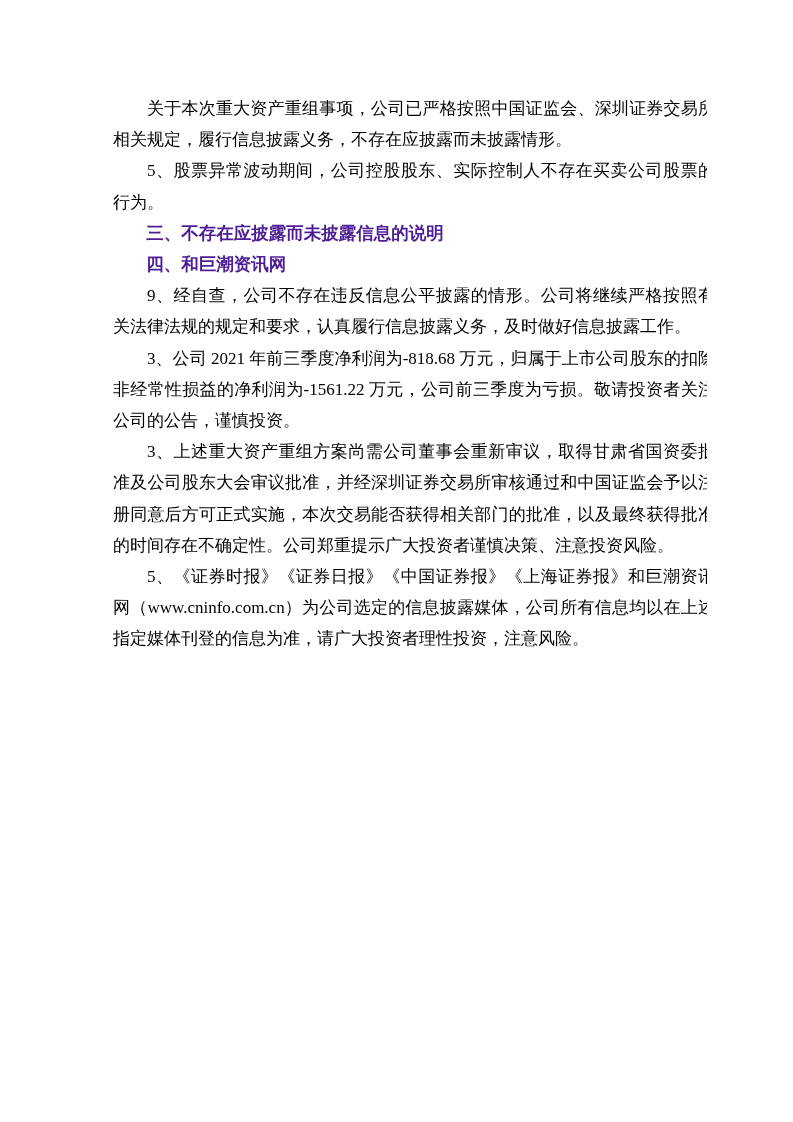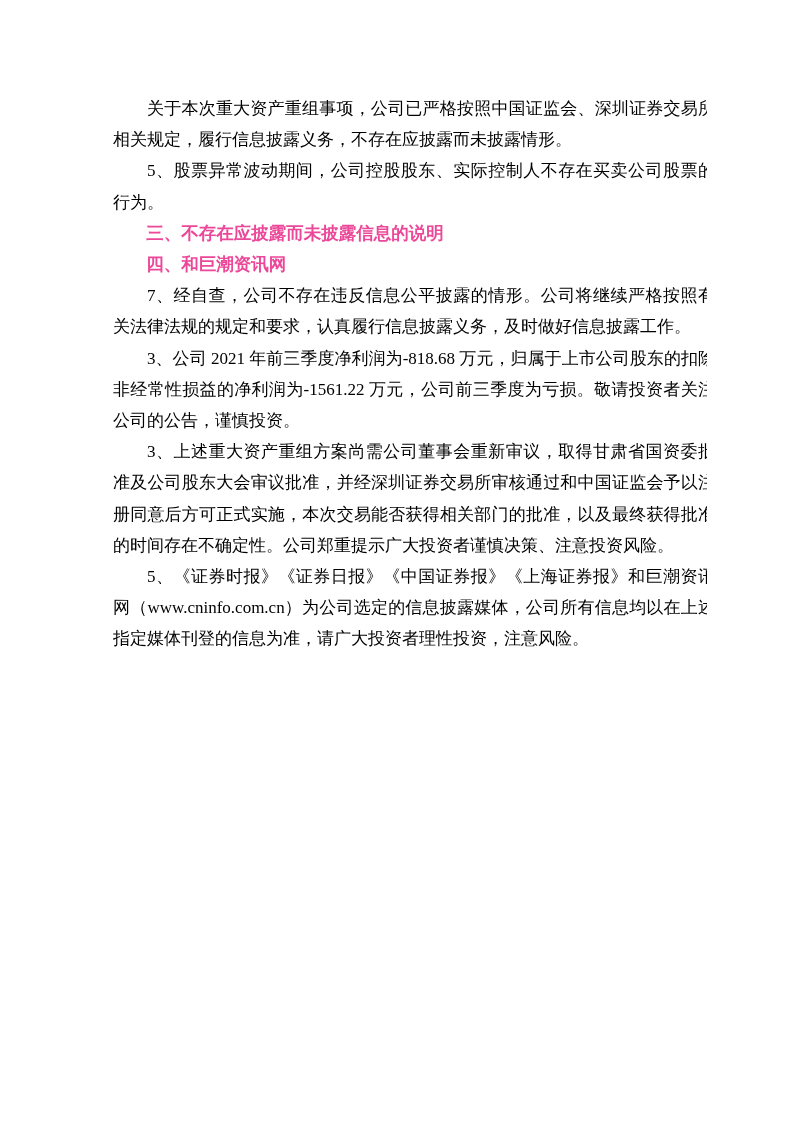--- a/index.html
+++ b/index.html
@@ -34,32 +34,32 @@
     text-indent: 2em;
     word-break: break-all;
   }
   .heading {
     margin: 0;
     padding: 0;
     font-family: "Liberation Sans", "DejaVu Sans", sans-serif;
     font-size: 17.5px;
     line-height: 31.2px;
     font-weight: bold;
-    color: #ec4899;
+    color: #4c1d95;
     text-align: left;
     text-indent: 1.9em;
   }
 </style>
 </head>
 <body>
 
 <div class="page" style="background: rgb(255, 255, 255);">
   <div class="doc-body" style="color: rgb(0, 0, 0);">
       <p class="para">关于本次重大资产重组事项，公司已严格按照中国证监会、深圳证券交易所相关规定，履行信息披露义务，不存在应披露而未披露情形。</p>
       <p class="para">5、股票异常波动期间，公司控股股东、实际控制人不存在买卖公司股票的行为。</p>
       <h3 class="heading">三、不存在应披露而未披露信息的说明</h3>
       <h3 class="heading">四、和巨潮资讯网</h3>
-      <p class="para">7、经自查，公司不存在违反信息公平披露的情形。公司将继续严格按照有关法律法规的规定和要求，认真履行信息披露义务，及时做好信息披露工作。</p>
+      <p class="para">9、经自查，公司不存在违反信息公平披露的情形。公司将继续严格按照有关法律法规的规定和要求，认真履行信息披露义务，及时做好信息披露工作。</p>
       <p class="para">3、公司 2021 年前三季度净利润为-818.68 万元，归属于上市公司股东的扣除非经常性损益的净利润为-1561.22 万元，公司前三季度为亏损。敬请投资者关注公司的公告，谨慎投资。</p>
       <p class="para">3、上述重大资产重组方案尚需公司董事会重新审议，取得甘肃省国资委批准及公司股东大会审议批准，并经深圳证券交易所审核通过和中国证监会予以注册同意后方可正式实施，本次交易能否获得相关部门的批准，以及最终获得批准的时间存在不确定性。公司郑重提示广大投资者谨慎决策、注意投资风险。</p>
       <p class="para">5、《证券时报》《证券日报》《中国证券报》《上海证券报》和巨潮资讯网（www.cninfo.com.cn）为公司选定的信息披露媒体，公司所有信息均以在上述指定媒体刊登的信息为准，请广大投资者理性投资，注意风险。</p>
     </div>
 </div>
 
 </body></html>

